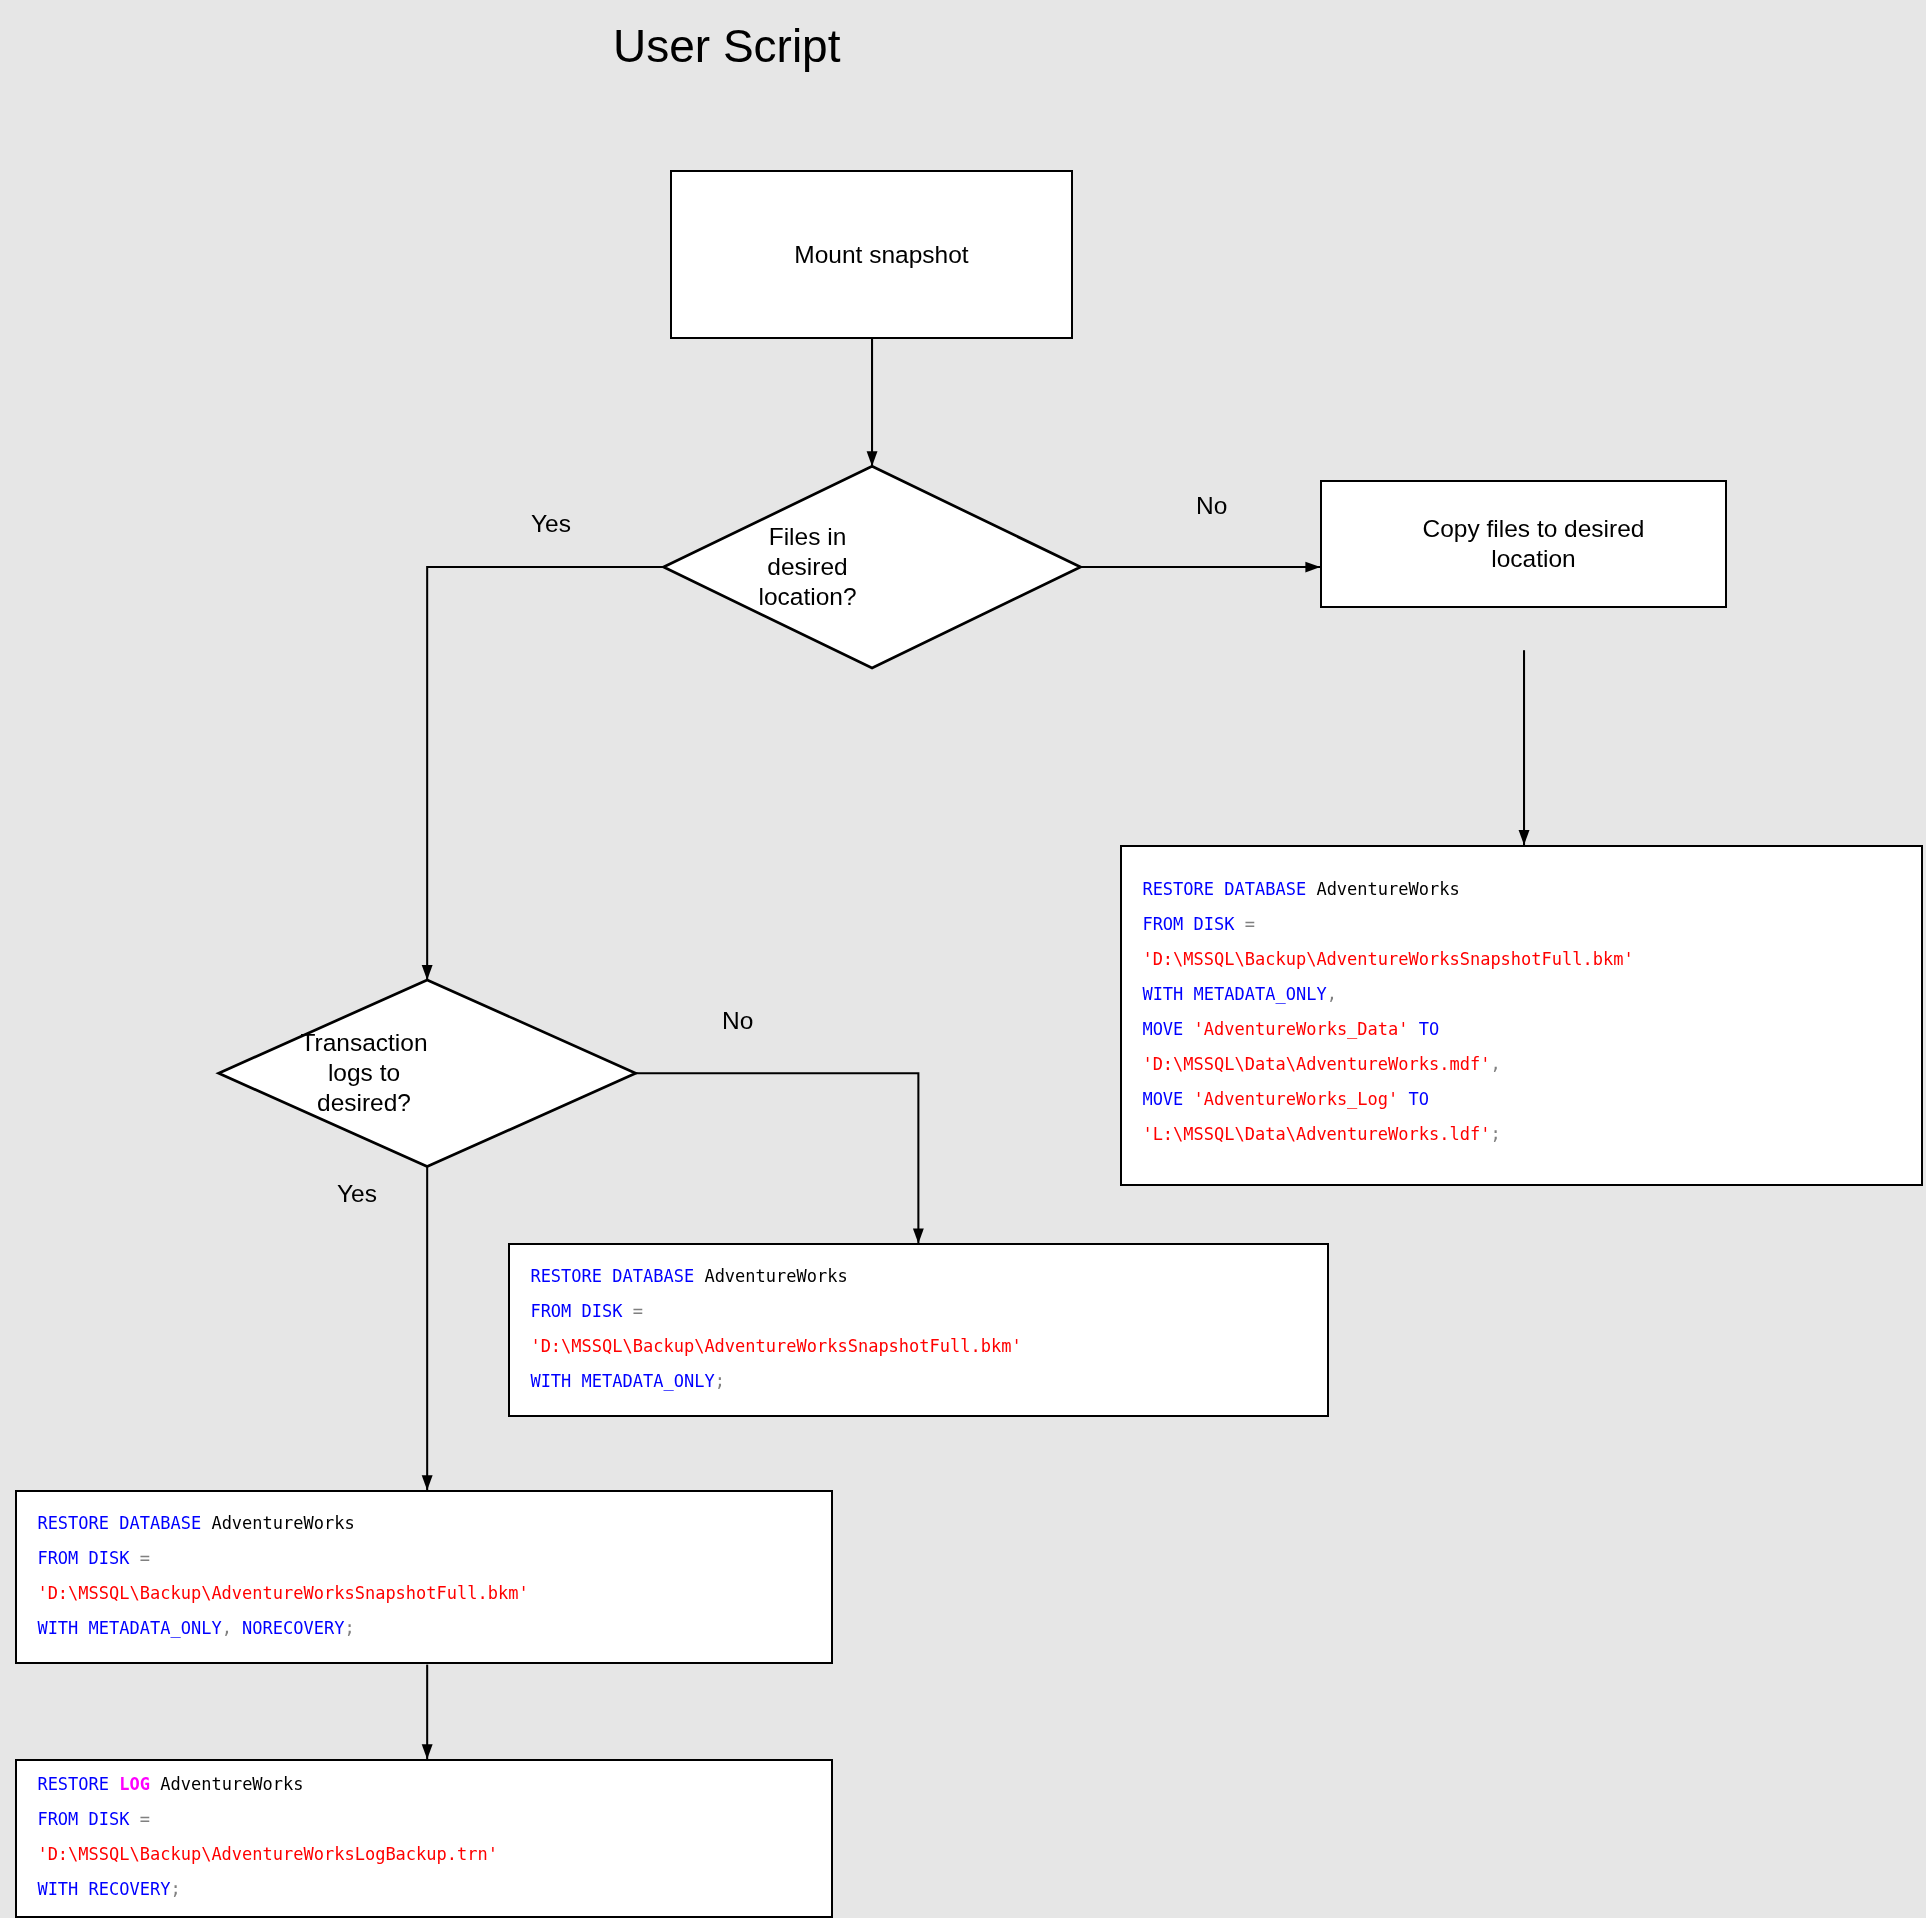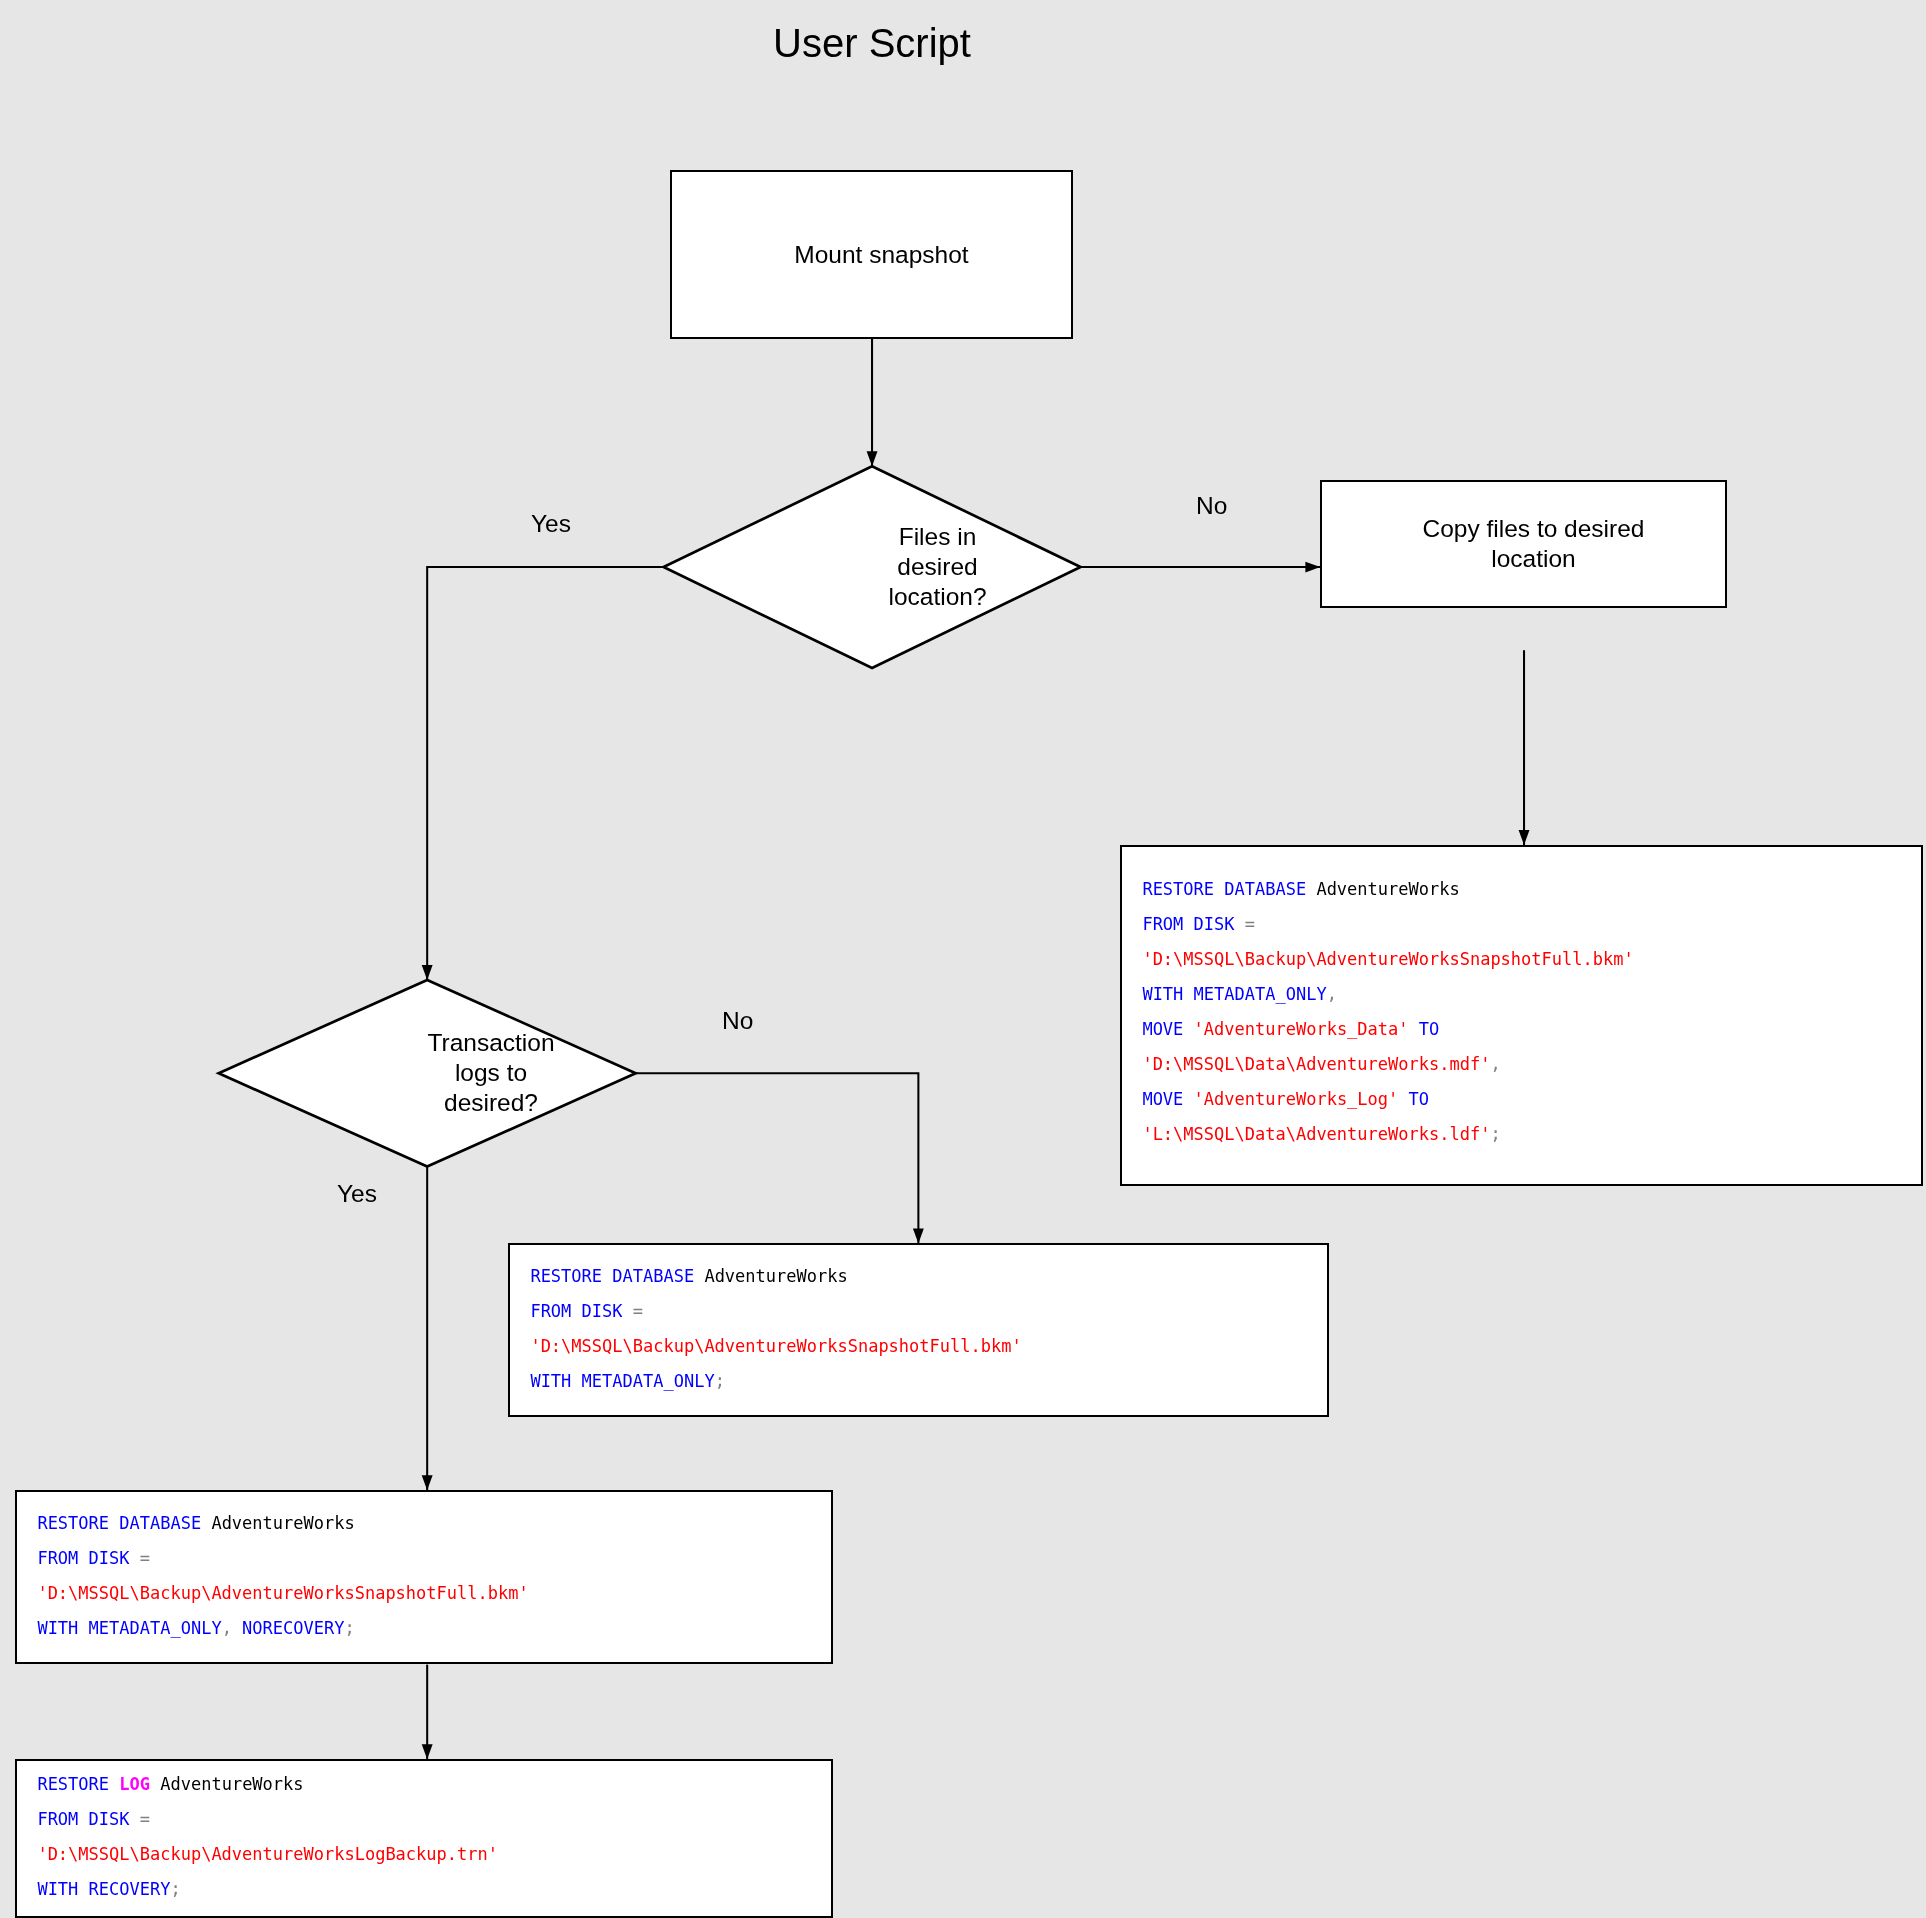--- a/index.html
+++ b/index.html
@@ -25,30 +25,30 @@
   svg.connectors{position:absolute;left:0;top:0;}
   svg.connectors line, svg.connectors polyline{
     stroke:var(--c-border);stroke-width:3;fill:none;
   }
   svg.connectors polygon.decision{
     fill:var(--c-fill);stroke:var(--c-border);stroke-width:4;
   }
   .arrowhead{fill:var(--c-border);}
   .diagram-title{
     position:absolute;left:613px;top:19px;width:518px;
-    text-align:center;font-size:40px;line-height:1.2;color:var(--c-text);
+    font-size:46px;line-height:1.2;color:var(--c-text);
   }
   .node{
     position:absolute;background:var(--c-fill);
     border:2.7px solid var(--c-border);
     display:flex;align-items:center;justify-content:center;
     font-size:24.5px;line-height:30px;text-align:center;padding-left:20px;
   }
   .decision-label{
-    position:absolute;display:flex;align-items:center;justify-content:flex-end;
+    position:absolute;display:flex;align-items:center;justify-content:flex-start;
     text-align:center;font-size:24.5px;line-height:30px;
   }
   .edge-label{
     position:absolute;font-size:24.5px;line-height:27px;color:var(--c-text);
   }
   .code-box{
     position:absolute;background:var(--c-fill);
     border:2.7px solid var(--c-border);
     font-family:"DejaVu Sans Mono","Liberation Mono",monospace;
     font-size:17px;line-height:35px;

